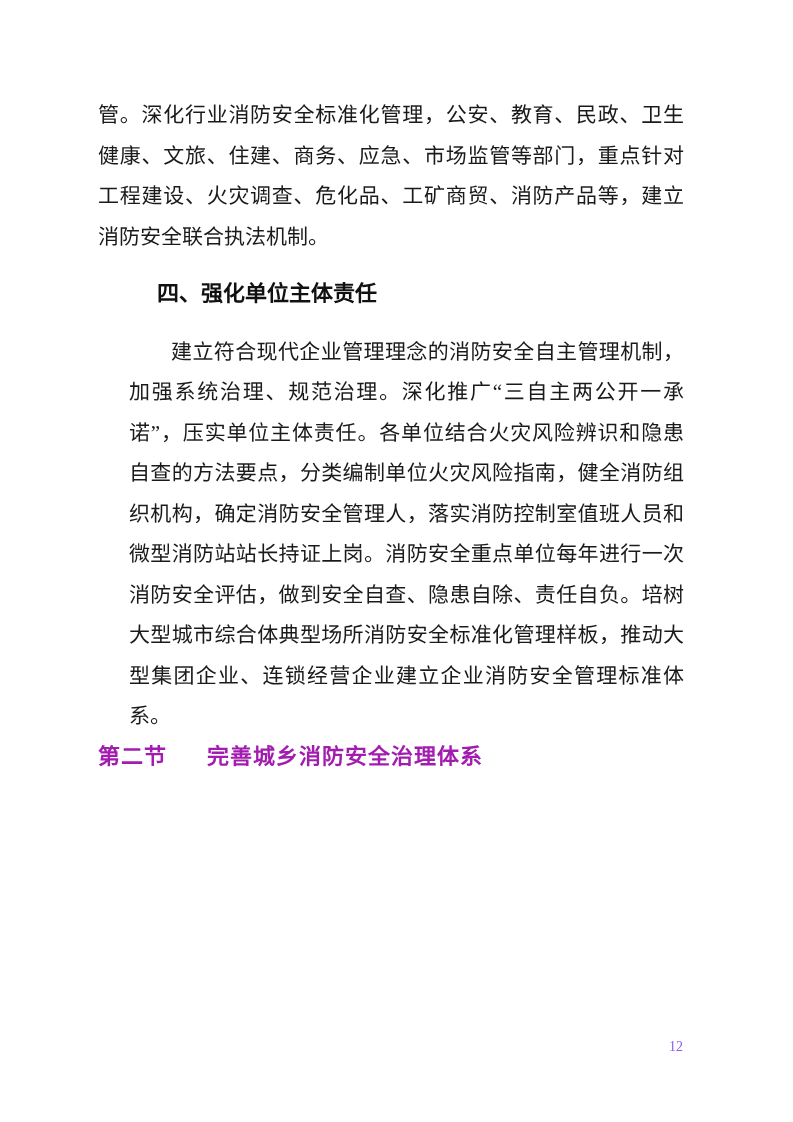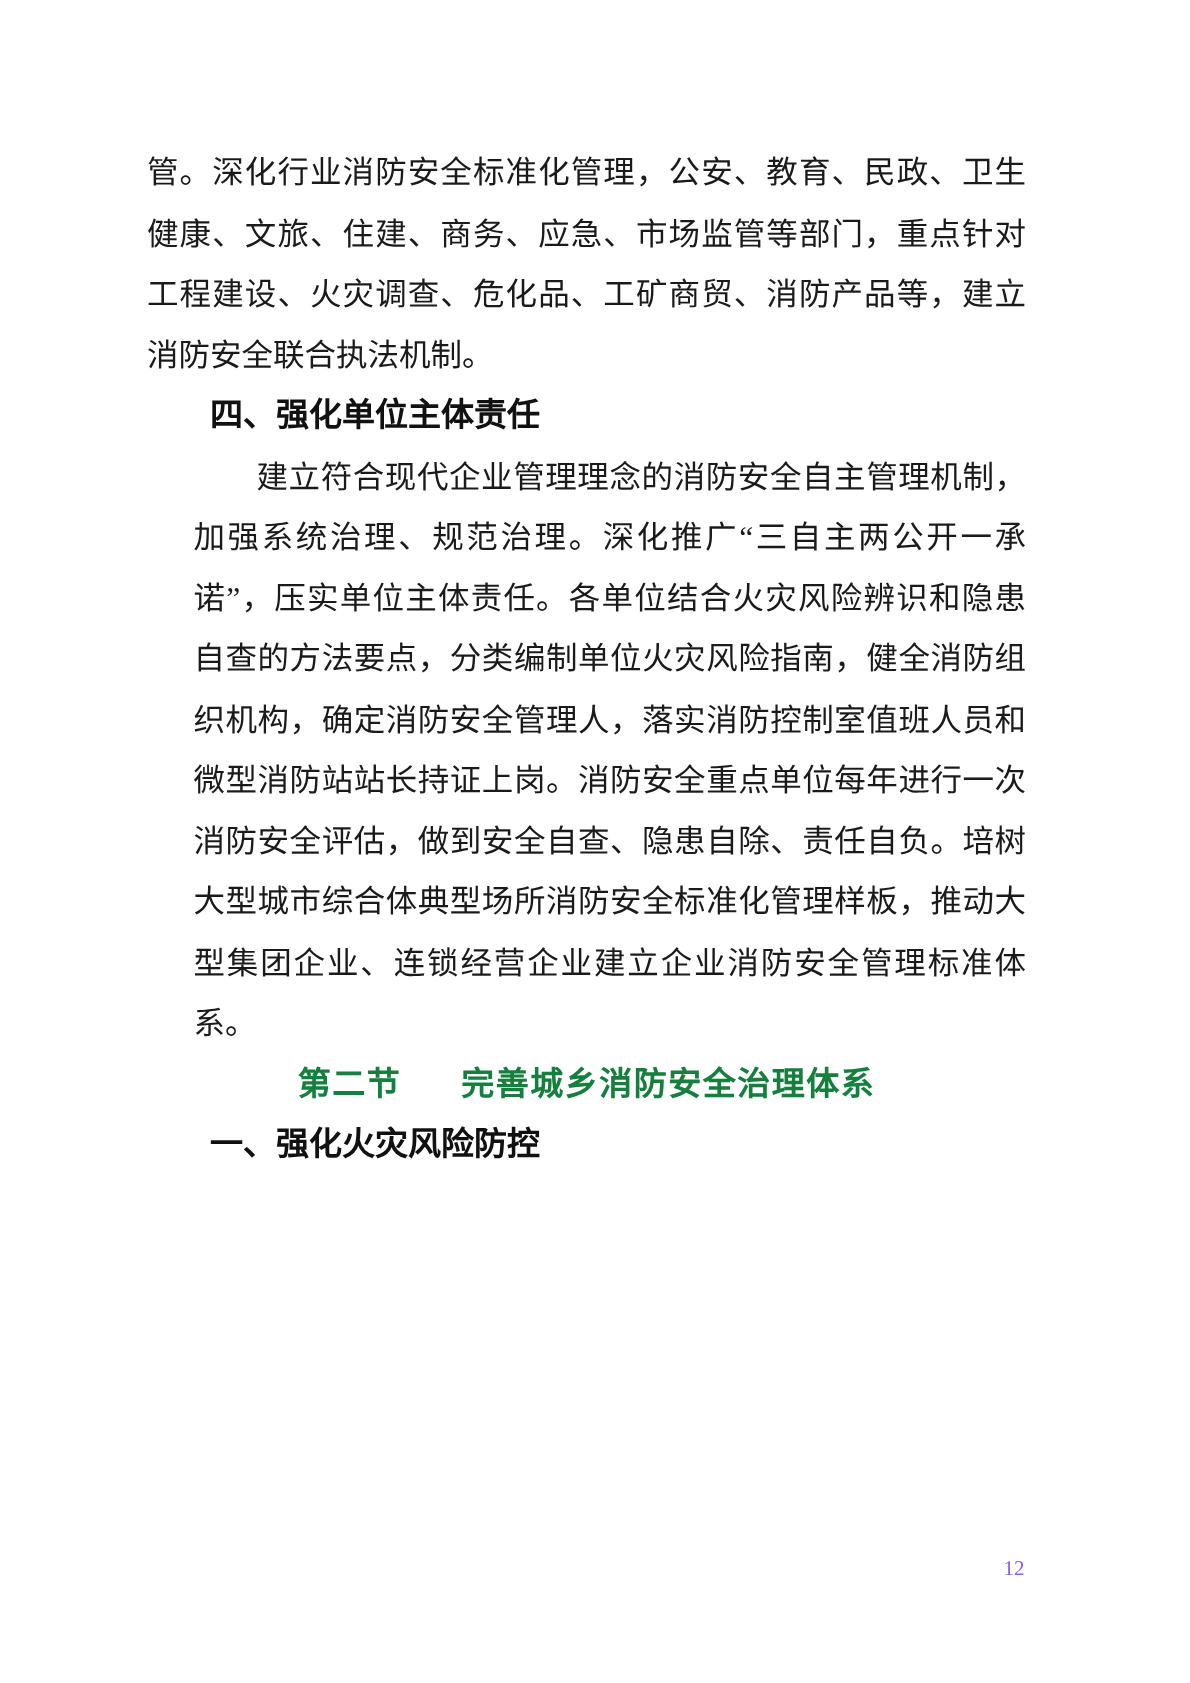--- a/index.html
+++ b/index.html
@@ -34,36 +34,36 @@
     text-align: justify;
     text-justify: inter-character;
     word-break: break-all;
     font-family: "Liberation Serif", "DejaVu Serif", serif;
   }
   .body-para.indent {
     text-indent: 2em;
     margin-left: 31px;
   }
   .sub-heading {
-    margin: 0;
+    margin: 17px;
     font-size: 22px;
     line-height: 40.5px;
     font-weight: 700;
     font-family: "Liberation Sans", "DejaVu Sans", sans-serif;
     text-indent: 42px;
     color: #111111;
   }
   .section-heading {
     margin: 0;
     font-size: 22px;
     line-height: 40.5px;
     font-weight: 700;
-    text-align: center;
+    text-align: left;
     font-family: "Liberation Serif", "DejaVu Serif", serif;
-    color: #15803d;
+    color: #a21caf;
     letter-spacing: 1px;
   }
   .section-label {
     margin-right: 40px;
   }
   .page-number {
     position: absolute;
     top: 1037px;
     right: 110px;
     font-size: 14px;
@@ -81,19 +81,18 @@
     <p class="body-para">管。深化行业消防安全标准化管理，公安、教育、民政、卫生健康、文旅、住建、商务、应急、市场监管等部门，重点针对工程建设、火灾调查、危化品、工矿商贸、消防产品等，建立消防安全联合执法机制。</p>
 
     <h3 class="sub-heading">四、强化单位主体责任</h3>
 
     <p class="body-para indent">建立符合现代企业管理理念的消防安全自主管理机制，加强系统治理、规范治理。深化推广“三自主两公开一承诺”，压实单位主体责任。各单位结合火灾风险辨识和隐患自查的方法要点，分类编制单位火灾风险指南，健全消防组织机构，确定消防安全管理人，落实消防控制室值班人员和微型消防站站长持证上岗。消防安全重点单位每年进行一次消防安全评估，做到安全自查、隐患自除、责任自负。培树大型城市综合体典型场所消防安全标准化管理样板，推动大型集团企业、连锁经营企业建立企业消防安全管理标准体系。</p>
 
     <h2 class="section-heading">
       <span class="section-label">第二节</span><span>完善城乡消防安全治理体系</span>
     </h2>
 
-    <h3 class="sub-heading">一、强化火灾风险防控</h3>
 
 
   </div>
 
   <div class="page-number">12</div>
 </div>
 
 </body></html>

